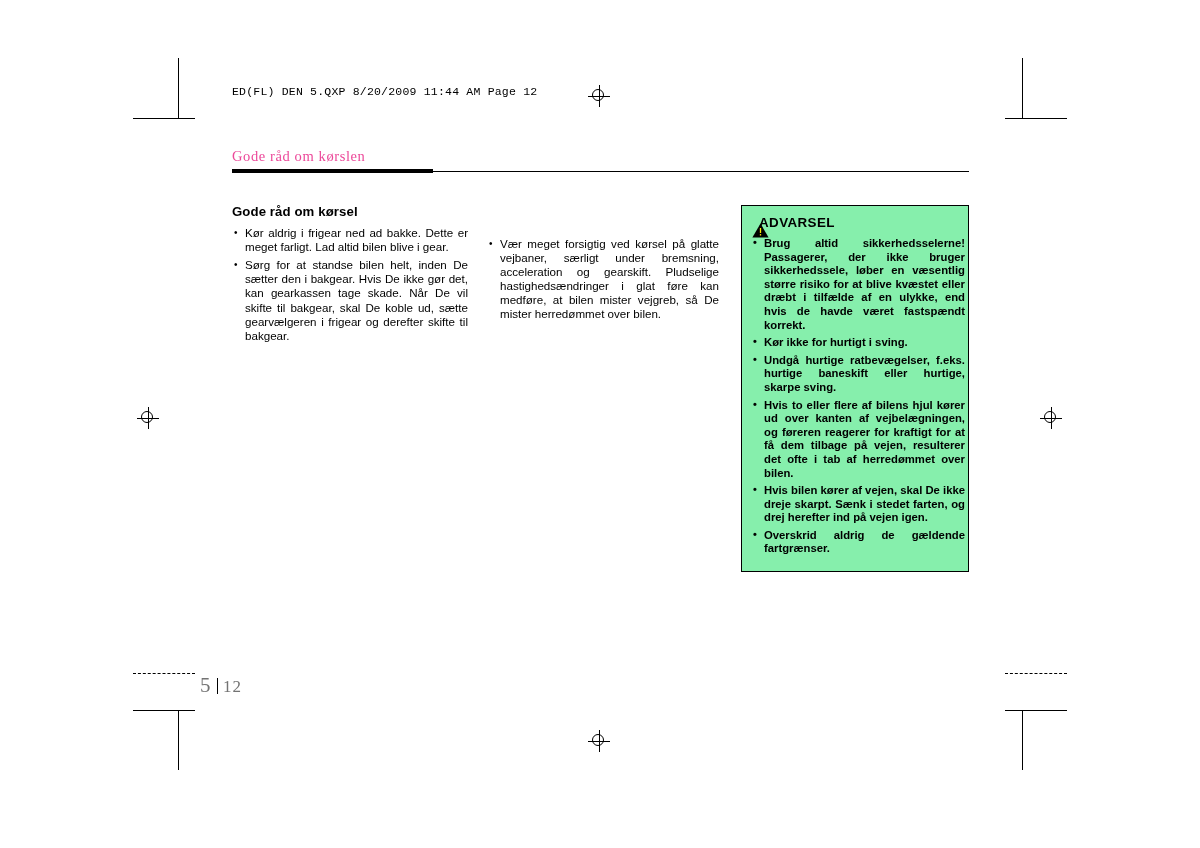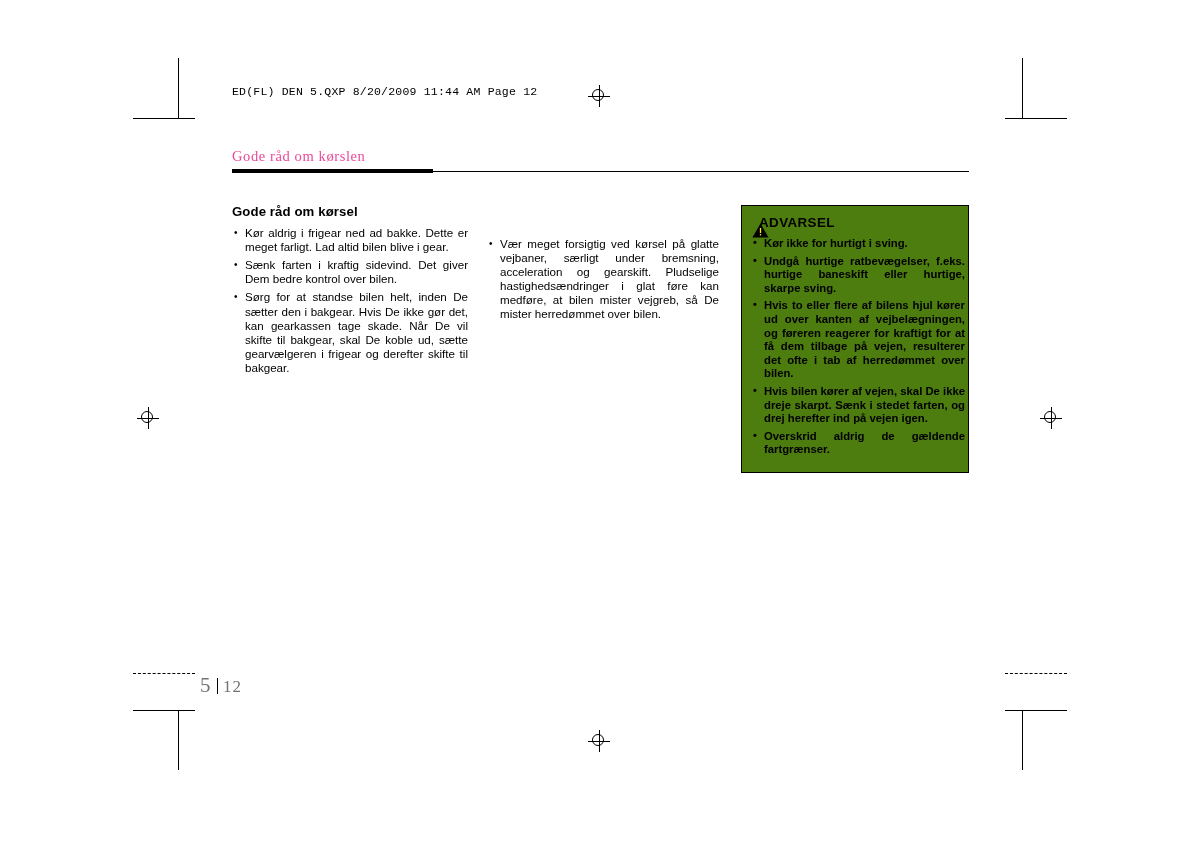--- a/index.html
+++ b/index.html
@@ -126,21 +126,21 @@
     top: -0.5px;
     font-size: 10px;
   }
 
   
   .warn {
     position: absolute;
     left: 741px;
     top: 205px;
     width: 228px;
-    background: #4d7c0f;
+    background: #86efac;
     border: 1px solid #000;
     box-sizing: border-box;
     padding: 9px 3px 11px 10px;
   }
   .warn-head {
     display: flex;
     align-items: center;
     gap: 7px;
     margin-bottom: 7px;
   }
@@ -237,21 +237,20 @@
   <div class="slug">ED(FL) DEN 5.QXP  8/20/2009  11:44 AM  Page 12</div>
 
   <div class="runhead">Gode råd om kørslen</div>
   <div class="rule-thick"></div>
   <div class="rule-thin"></div>
 
   <div class="col col-1">
     <h2 class="sec-title">Gode råd om kørsel</h2>
     <ul class="bullets">
       <li>Kør aldrig i frigear ned ad bakke. Dette er meget farligt. Lad altid bilen blive i gear.</li>
-      <li>Sænk farten i kraftig sidevind. Det giver Dem bedre kontrol over bilen.</li>
       <li>Sørg for at standse bilen helt, inden De sætter den i bakgear. Hvis De ikke gør det, kan gearkassen tage skade. Når De vil skifte til bakgear, skal De koble ud, sætte gearvælgeren i frigear og derefter skifte til bakgear.</li>
     </ul>
   </div>
 
   <div class="col col-2">
     <ul class="bullets">
       <li>Vær meget forsigtig ved kørsel på glatte vejbaner, særligt under bremsning, acceleration og gearskift. Pludselige hastighedsændringer i glat føre kan medføre, at bilen mister vejgreb, så De mister herredømmet over bilen.</li>
     </ul>
   </div>
 
@@ -260,20 +259,21 @@
       <span class="warn-tri">
         <svg width="17" height="15" viewBox="0 0 17 15" aria-hidden="true">
           <polygon points="8.5,0.6 16.6,14.4 0.4,14.4" fill="#000"></polygon>
           <rect x="7.85" y="5" width="1.3" height="5" fill="#ffe800"></rect>
           <rect x="7.85" y="11.1" width="1.3" height="1.4" fill="#ffe800"></rect>
         </svg>
       </span>
       <span class="warn-title">ADVARSEL</span>
     </div>
     <ul>
+      <li>Brug altid sikkerhedsselerne! Passagerer, der ikke bruger sikkerhedssele, løber en væsentlig større risiko for at blive kvæstet eller dræbt i tilfælde af en ulykke, end hvis de havde været fastspændt korrekt.</li>
       <li>Kør ikke for hurtigt i sving.</li>
       <li>Undgå hurtige ratbevægelser, f.eks. hurtige baneskift eller hurtige, skarpe sving.</li>
       <li>Hvis to eller flere af bilens hjul kører ud over kanten af vejbelægningen, og føreren reagerer for kraftigt for at få dem tilbage på vejen, resulterer det ofte i tab af herredømmet over bilen.</li>
       <li>Hvis bilen kører af vejen, skal De ikke dreje skarpt. Sænk i stedet farten, og drej herefter ind på vejen igen.</li>
       <li>Overskrid aldrig de gældende fartgrænser.</li>
     </ul>
   </div>
 
   <div class="folio">
     <span class="num1">5</span><span class="bar"></span><span class="num2">12</span>

